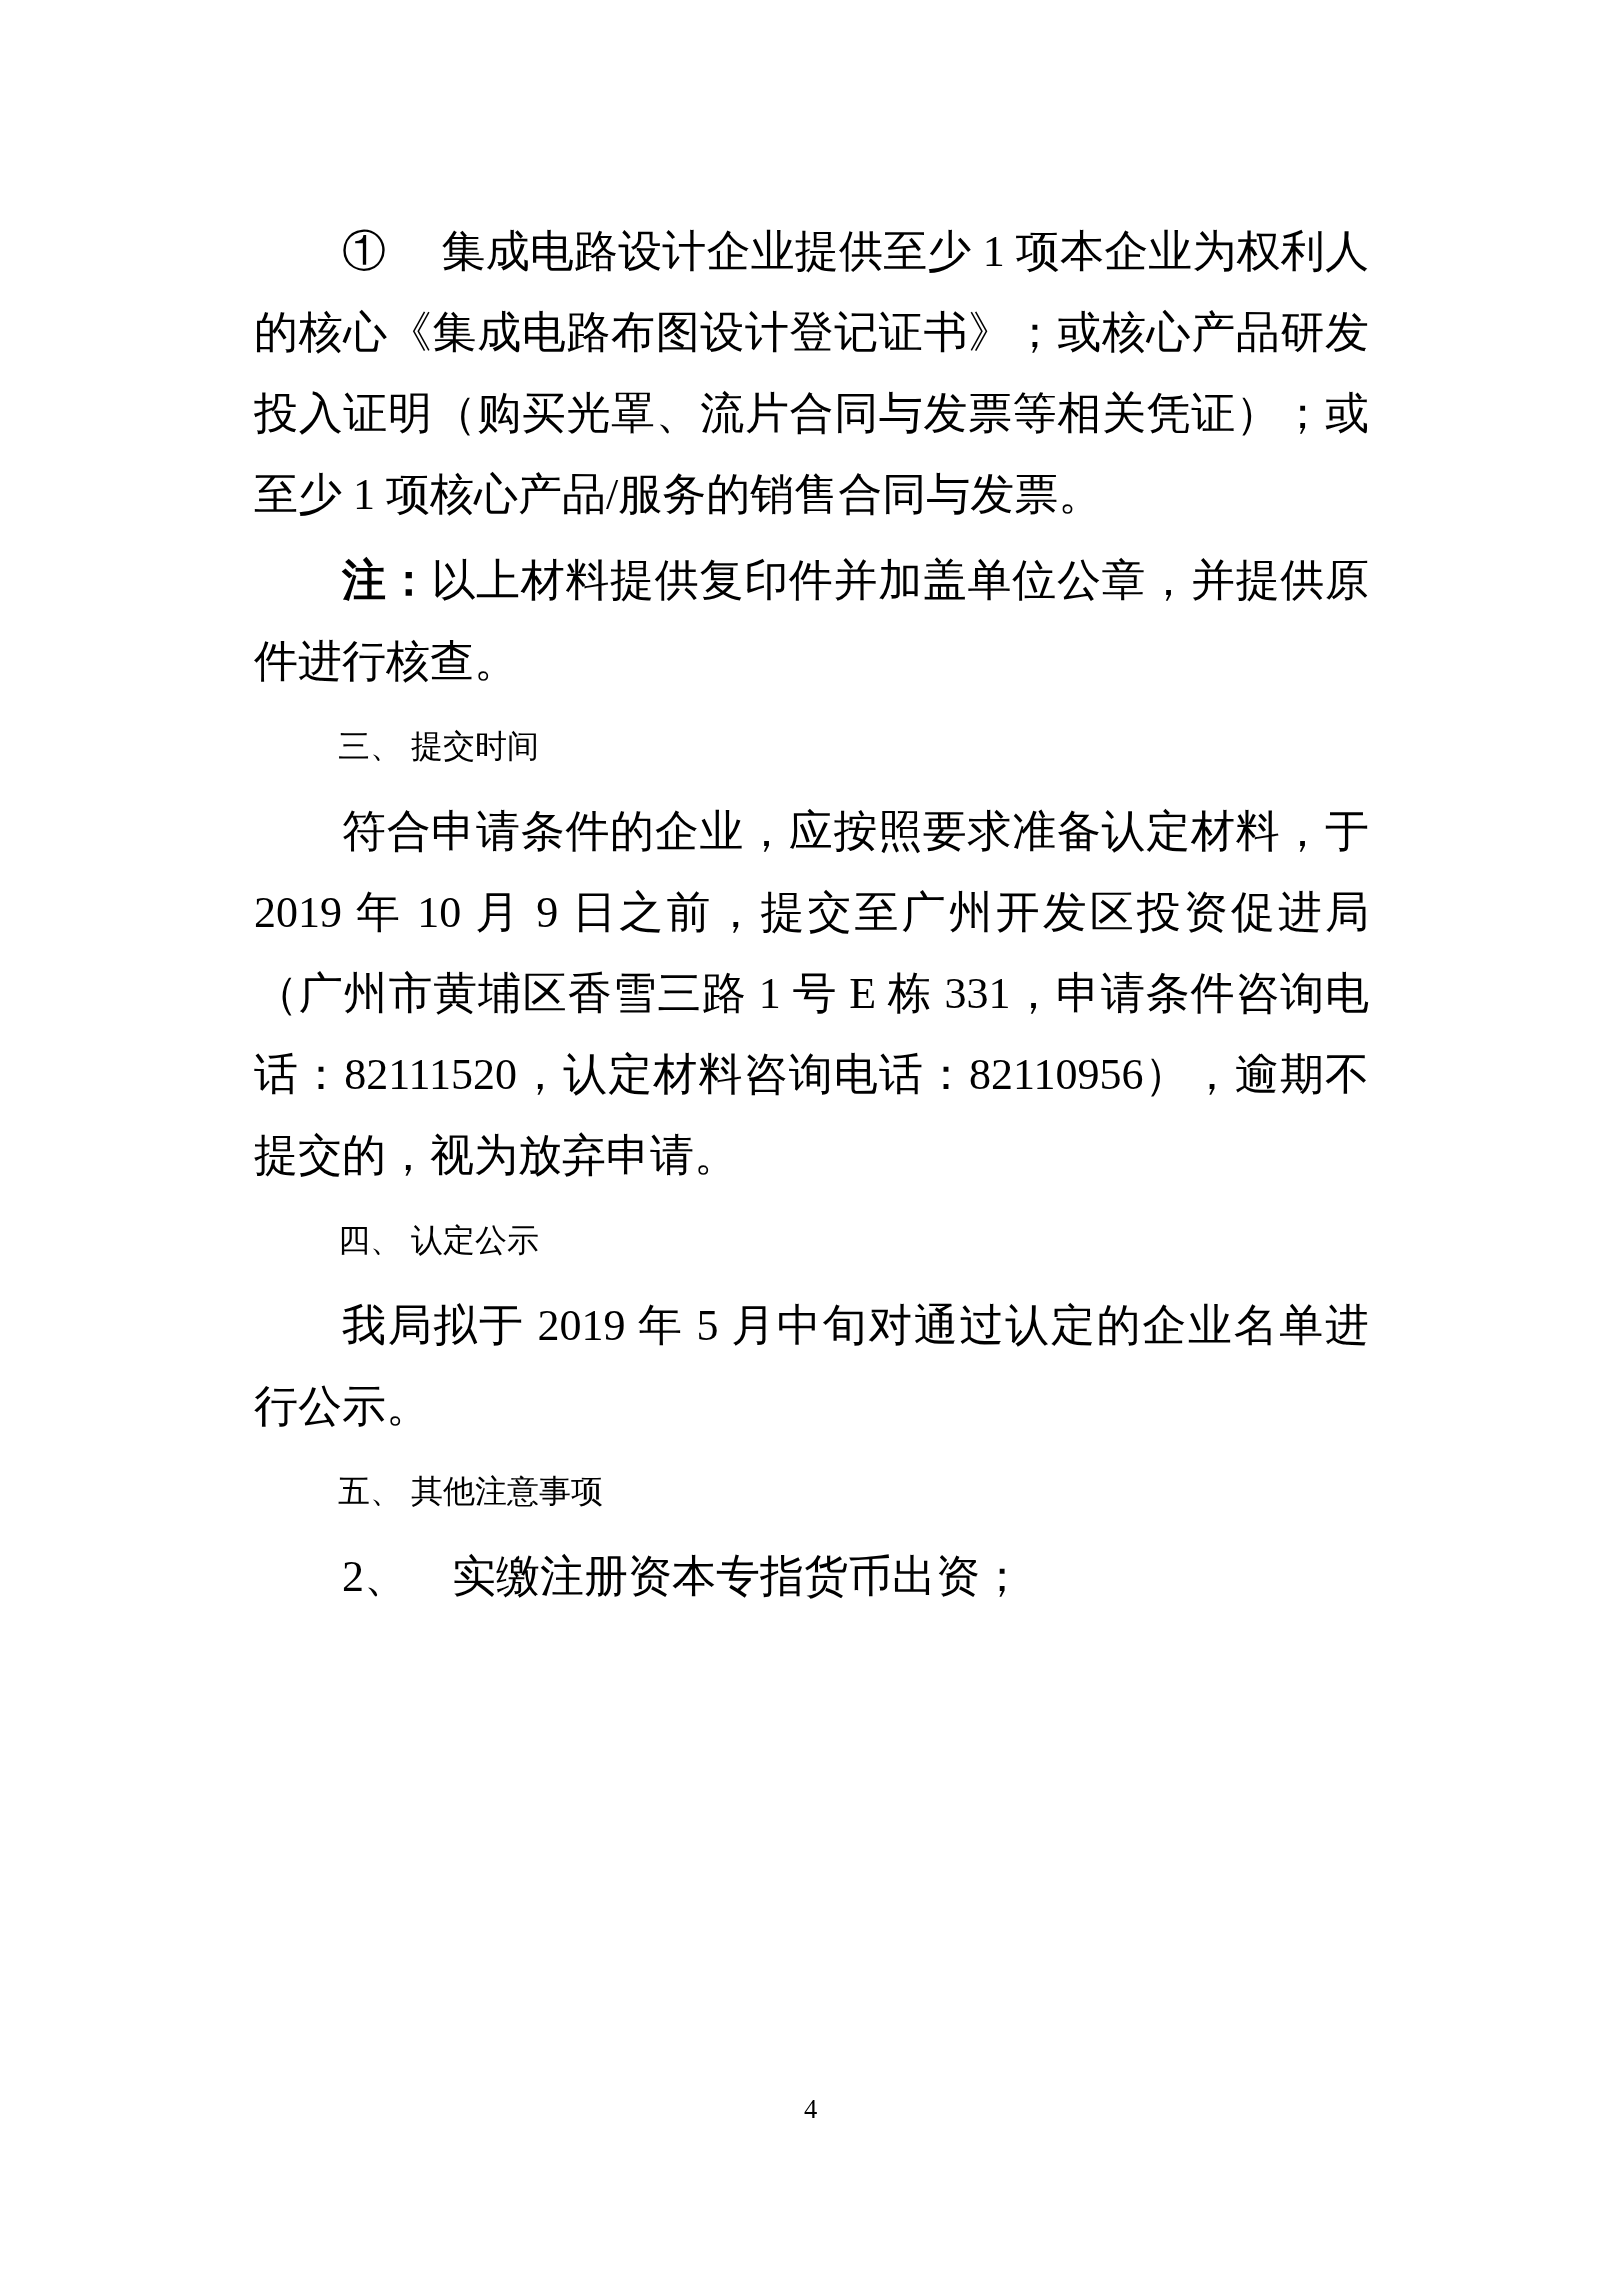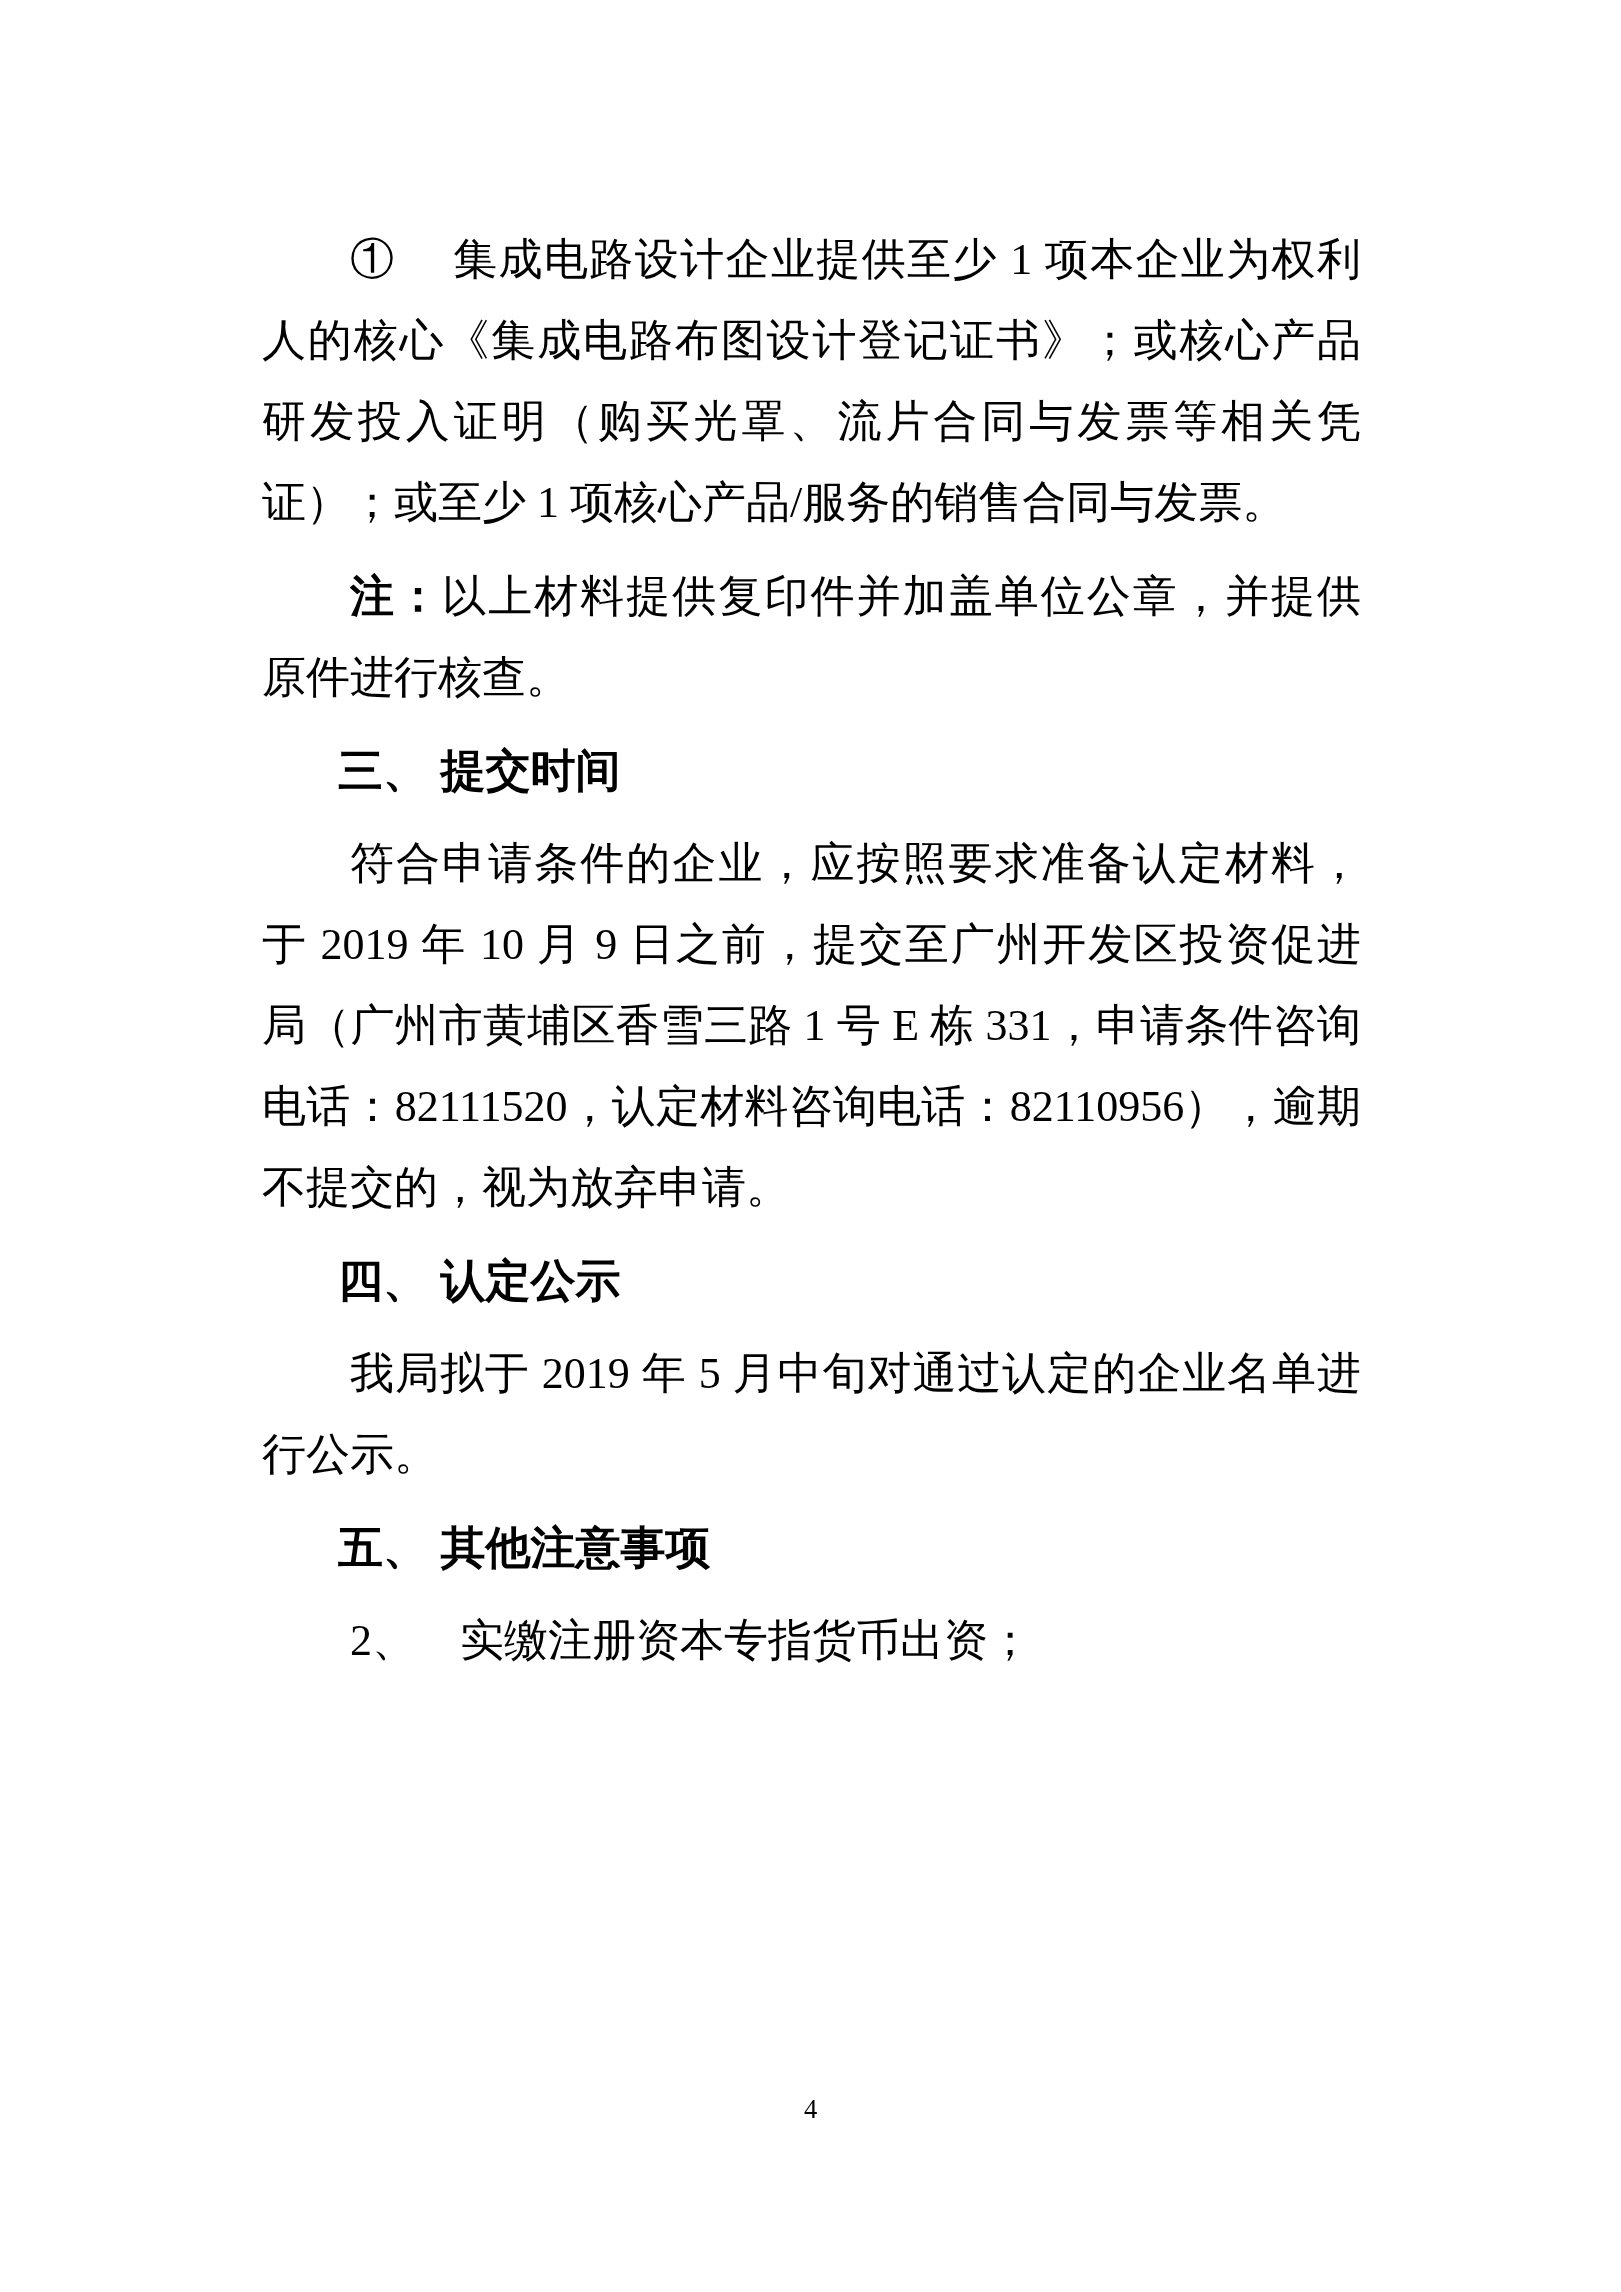--- a/index.html
+++ b/index.html
@@ -15,32 +15,32 @@
     position: relative;
     overflow: hidden;
   }
   .text-block {
     position: absolute;
     left: 250px;
     top: 207px;
     width: 1123px;
   }
   .body-para {
-    margin: 12px;
+    margin: 4px;
     font-size: 44px;
     line-height: 81px;
     text-align: justify;
     text-indent: 88px;
     word-break: break-all;
   }
   .section-heading {
     margin: 0;
-    font-size: 45px;
+    font-size: 32px;
     line-height: 81px;
-    font-weight: bold;
+    font-weight: normal;
     font-family: "Liberation Sans", "DejaVu Sans", sans-serif;
     text-indent: 88px;
     text-align: left;
   }
   .note-label {
     font-weight: bold;
     font-family: "Liberation Sans", "DejaVu Sans", sans-serif;
   }
   .page-footer {
     position: absolute;

